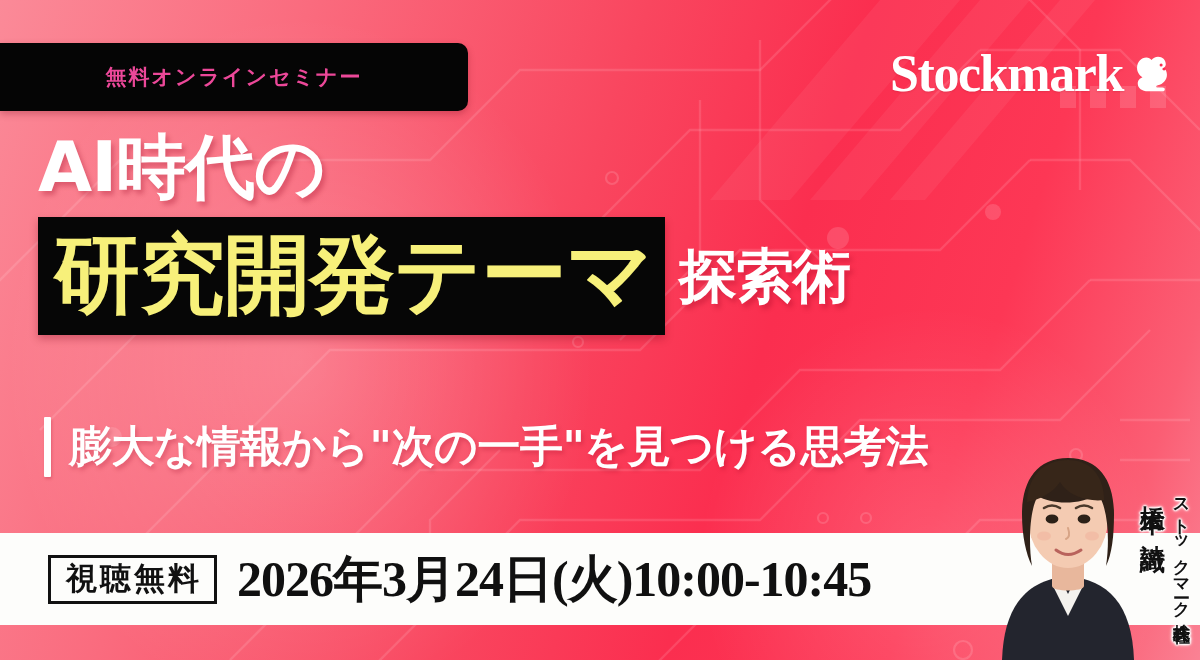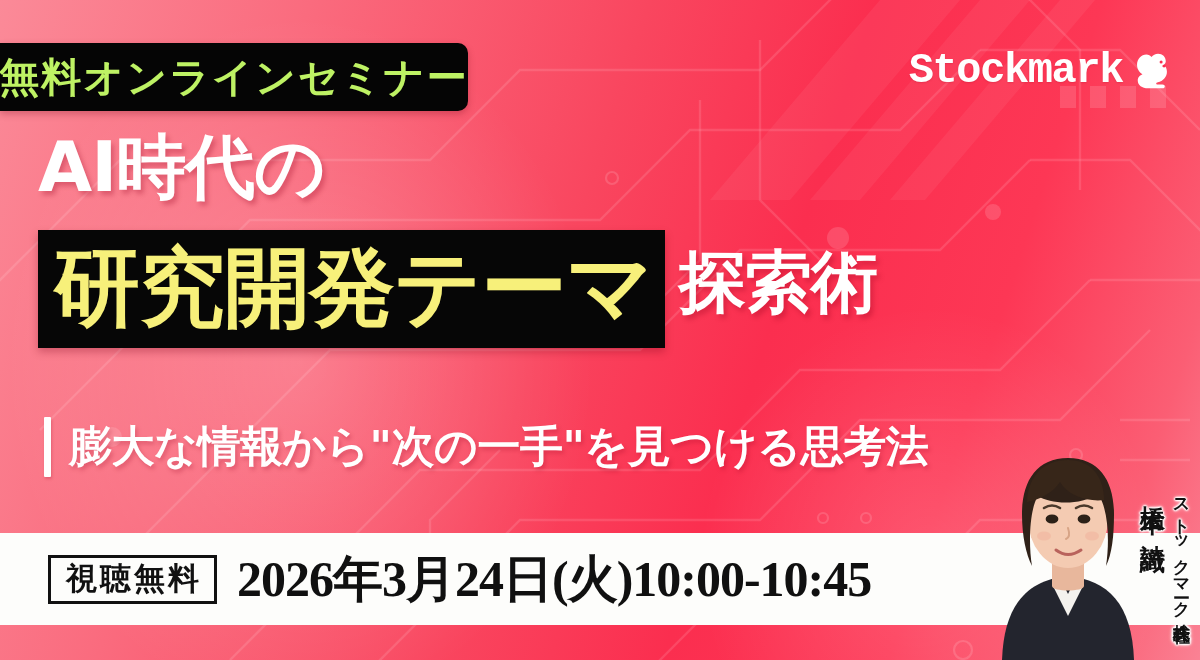--- a/index.html
+++ b/index.html
@@ -24,57 +24,56 @@
     pointer-events:none;}
 
   
   .ribbon{
     position:absolute;left:0;top:43px;height:68px;width:468px;
     background:#050505;border-radius:0 10px 10px 0;
     display:flex;align-items:center;justify-content:center;
     box-shadow:0 3px 7px rgba(110,0,20,.28);
   }
   .ribbon-text{
-    color:#bef264;font-size:40px;font-weight:700;letter-spacing:2px;
+    color:#ec4899;font-size:21px;font-weight:700;letter-spacing:2px;
     font-family:"DejaVu Sans","Liberation Sans",sans-serif;
     white-space:nowrap;
   }
 
   
   .logo{
     position:absolute;right:22px;top:48px;display:flex;align-items:center;gap:9px;
   }
   .logo-word{
-    color:#ffffff;font-size:42px;font-weight:700;letter-spacing:-1.4px;
-    font-family:Liberation Mono, monospace;line-height:1;
+    color:#ffffff;font-size:52px;font-weight:700;letter-spacing:-1.4px;
+    font-family:Liberation Serif, serif;line-height:1;
     text-shadow:0 1px 2px rgba(140,0,25,.18);
   }
   .logo-mark{width:46px;height:46px;display:block;}
 
   
   .headline{position:absolute;left:38px;top:132px;width:1010px;}
   .line1{
     font-family:"DejaVu Sans","Liberation Sans",sans-serif;
     color:#ffffff;font-size:70px;font-weight:700;line-height:1.02;
     letter-spacing:-1px;white-space:nowrap;
     text-shadow:3px 4px 5px rgba(150,0,30,.30);
   }
   .line2-wrap{display:flex;align-items:center;margin-top:14px;white-space:nowrap;}
   .hl-box{
     background:#060606;color:#f7f07a;
     font-family:"DejaVu Sans","Liberation Sans",sans-serif;
     font-size:86px;font-weight:700;line-height:1;
     padding:14px 12px 18px 16px;letter-spacing:-1px;
     box-shadow:0 4px 8px rgba(120,0,22,.30);
-    margin-top:13px;
   }
   .hl-plain{
     color:#ffffff;
     font-family:"DejaVu Sans","Liberation Sans",sans-serif;
-    font-size:67px;font-weight:700;line-height:1;letter-spacing:-1px;
+    font-size:58px;font-weight:700;line-height:1;letter-spacing:-1px;
     padding-left:14px;
     text-shadow:3px 4px 5px rgba(150,0,30,.30);
   }
 
   
   .subtitle{
     position:absolute;left:44px;top:417px;display:flex;align-items:center;gap:18px;
   }
   .sub-bar{width:7px;height:60px;background:#ffffff;border-radius:1px;flex:none;
     box-shadow:1px 2px 3px rgba(150,0,30,.22);}

